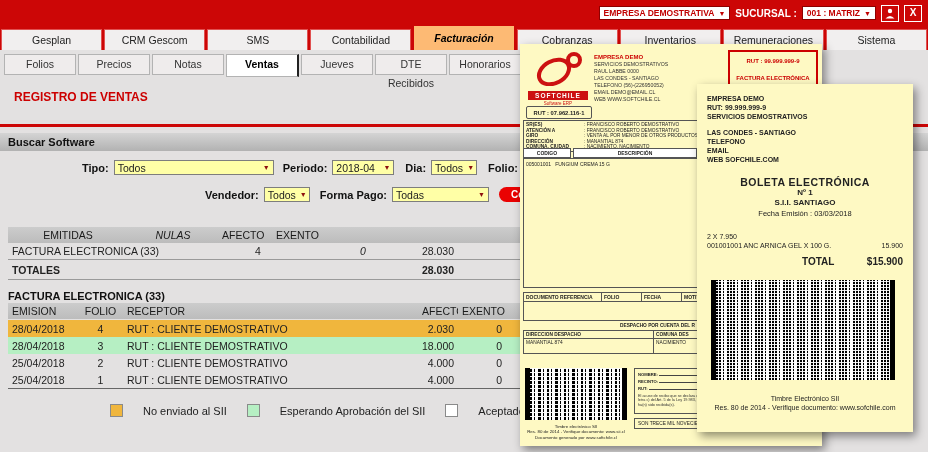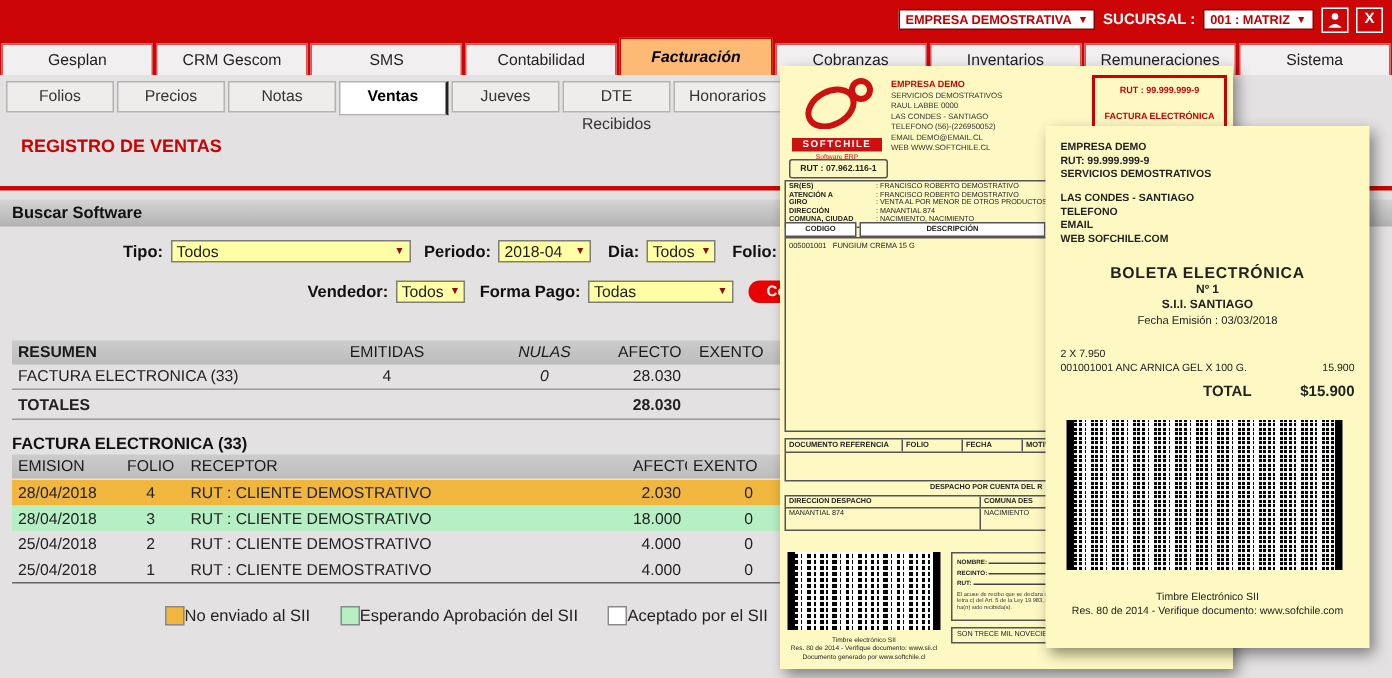--- a/index.html
+++ b/index.html
@@ -48,21 +48,21 @@
   .d1{width:70px;} .d2{width:45px;text-align:center;} .d3{width:295px;} .d4{width:40px;text-align:right;} .d5{width:48px;text-align:right;}
   .bold{font-weight:bold;}
   .row-border{border-bottom:1px solid #9a9a9a;}
   .row-border-dark{border-bottom:1px solid #666;}
   .st-orange{background:#f0b63d;}
   .st-green{background:#b6efc3;}
   .section-title{position:absolute;left:8px;font-size:11px;font-weight:bold;color:#111;}
 
   
   .legend{position:absolute;left:110px;top:404px;display:flex;align-items:center;gap:20px;font-size:11px;color:#222;}
-  .legend-item{display:flex;align-items:center;gap:0;}
+  .legend-item{display:flex;align-items:center;gap:20px;}
   .swatch{width:13px;height:13px;border:1px solid #8a8a8a;box-sizing:border-box;}
   .sw-orange{background:#f0b63d;} .sw-green{background:#b6efc3;} .sw-white{background:#ffffff;} .sw-red{background:#e00000;}
 
   
   .doc{position:absolute;background:#fef9c3;box-shadow:3px 4px 9px rgba(0,0,0,.45);color:#222;}
   .invoice{left:520px;top:44px;width:302px;height:402px;z-index:5;}
   .receipt{left:697px;top:84px;width:216px;height:348px;z-index:6;}
 
   
   .inv-logo{position:absolute;left:8px;top:8px;width:60px;text-align:center;}
@@ -201,21 +201,20 @@
     </div>
     <span class="lbl" style="margin-left:5px;">Forma Pago:</span>
     <div class="ysel" style="width:97px;">
       <span>Todas</span>
       <span class="chev">▼</span>
     </div>
     <button class="btn-consultar" style="margin-left:5px;">Consultar</button>
   </div>
 
   <div class="tbl-head" style="top:227px;">
-    <span class="cell r1 bold">RESUMEN</span>
     <span class="cell r2">EMITIDAS</span>
     <span class="cell r3">NULAS</span>
     <span class="cell r4">AFECTO</span>
     <span class="cell r5">EXENTO</span>
   </div>
   <div class="tbl-row row-border" style="top:243px;">
     <span class="cell r1">FACTURA ELECTRONICA (33)</span>
     <span class="cell r2">4</span>
     <span class="cell r3">0</span>
     <span class="cell r4">28.030</span>

